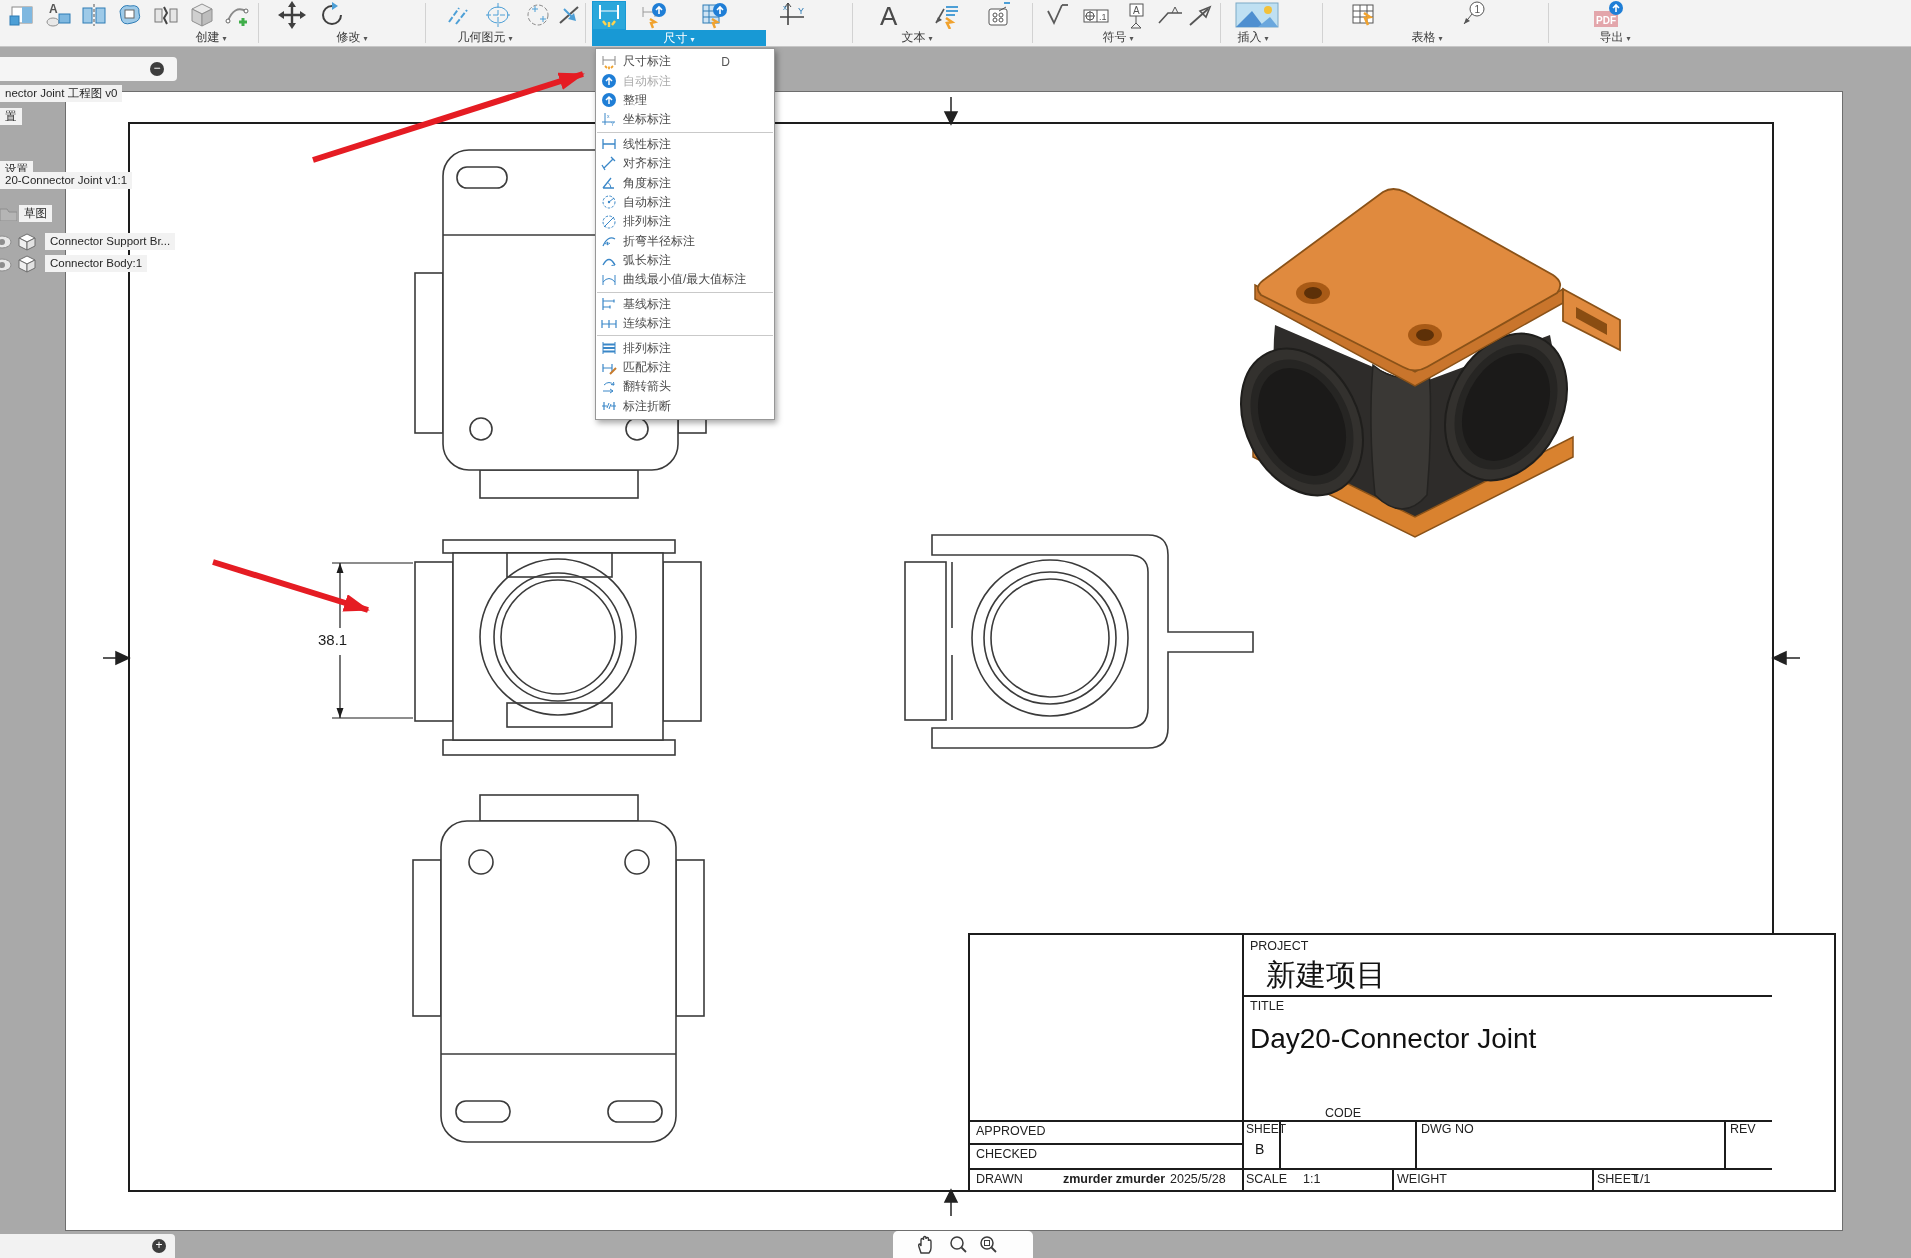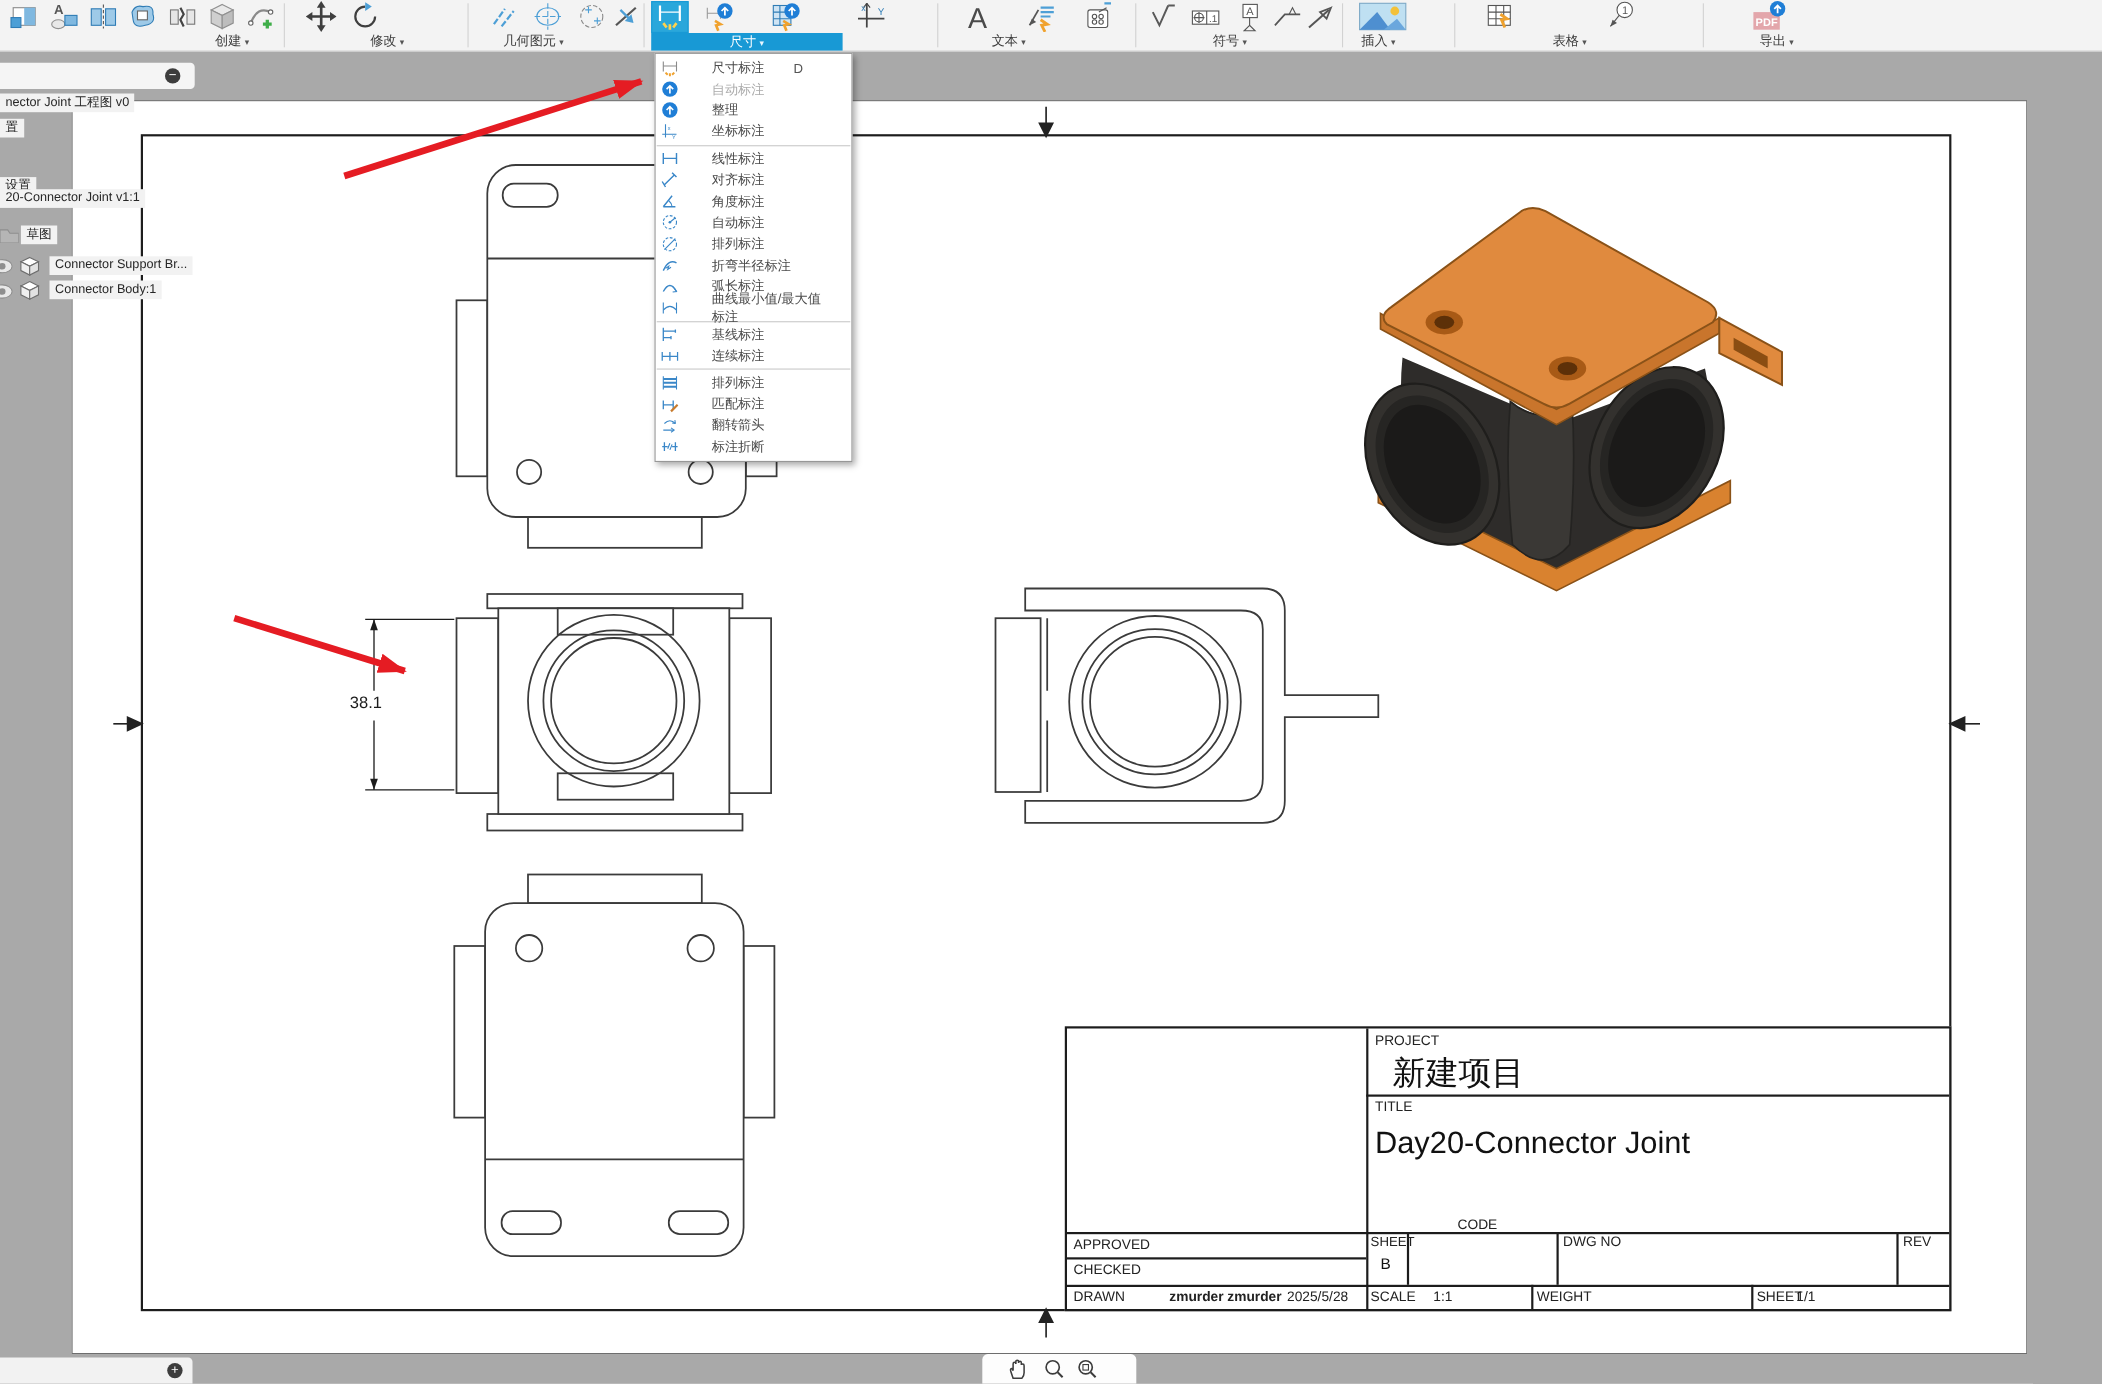--- a/index.html
+++ b/index.html
@@ -16,33 +16,33 @@
   #dim-panel-header .caret{font-size:8px;color:#e8f6ff;margin-left:3px;}
   #dim-icon-hl{left:592px;top:1px;width:34px;height:29px;background:#2aa7db;border:1px solid #1899d5;box-sizing:border-box;}
   
   #paper{left:65px;top:91px;width:1778px;height:1140px;background:#ffffff;border:1px solid #6e6e6e;box-sizing:border-box;z-index:10;}
   #frame{left:128px;top:122px;width:1646px;height:1070px;border:2px solid #1d1d1d;box-sizing:border-box;z-index:12;}
   .view{z-index:20;}
   .dim-text{z-index:22;font-size:15px;color:#1c1c1c;background:#fff;padding:0 2px;}
   #overlay-svg{left:0;top:0;z-index:50;pointer-events:none;}
   
   #dim-menu{left:595px;top:48px;width:178px;background:#ffffff;border:1px solid #979797;box-shadow:2px 3px 6px rgba(0,0,0,.35);z-index:60;padding:3px 0;}
-  .mi{position:relative;display:flex;align-items:center;height:19.4px;padding:0 16px 0 5px;font-size:12px;color:#4a4a4a;cursor:default;gap:24px;}
+  .mi{position:relative;display:flex;align-items:center;height:19.4px;padding:0 16px 0 5px;font-size:12px;color:#4a4a4a;cursor:default;}
   .mi .mi-ic{width:16px;height:16px;margin-right:6px;flex:0 0 16px;}
   .mi.disabled{color:#ababab;}
   .mi-shortcut{position:absolute;right:44px;color:#555;}
   .menu-sep{height:1px;background:#c9c9c9;margin:2px 1px;}
   
   .chip{position:absolute;background:#f2f2f2;color:#262626;font-size:11.5px;line-height:17px;padding:0 5px;white-space:nowrap;z-index:40;}
   #browser-topbar{left:0;top:57px;width:177px;height:24px;background:#f5f5f5;border-radius:0 4px 4px 0;z-index:40;}
   #browser-bottombar{left:0;top:1234px;width:175px;height:24px;background:#f2f2f2;border-radius:0 4px 0 0;z-index:40;}
   .circle-btn{position:absolute;width:14px;height:14px;border-radius:50%;background:#3d3d3d;color:#fff;font-size:12px;line-height:13px;text-align:center;z-index:41;}
   .tree-ic{position:absolute;z-index:40;}
   
-  #titleblock{left:968px;top:933px;width:806px;height:259px;border:2px solid #1c1c1c;box-sizing:border-box;background:#fff;z-index:25;color:#1c1c1c;}
+  #titleblock{left:968px;top:933px;width:868px;height:259px;border:2px solid #1c1c1c;box-sizing:border-box;background:#fff;z-index:25;color:#1c1c1c;}
   .tbl-line{position:absolute;background:#1c1c1c;}
   .tbl-label{position:absolute;font-size:12.5px;color:#222;white-space:nowrap;}
   .tbl-big-cjk{position:absolute;font-family:"Liberation Serif","DejaVu Serif",serif;font-size:30px;color:#111;white-space:nowrap;}
   .tbl-big{position:absolute;font-size:28px;color:#111;white-space:nowrap;}
   .tbl-val{position:absolute;font-size:14px;color:#111;white-space:nowrap;}
   
   #navbar{left:893px;top:1231px;width:140px;height:27px;background:#fdfdfd;border-radius:5px 5px 0 0;z-index:45;}
   
   svg{display:block;}
 </style>

